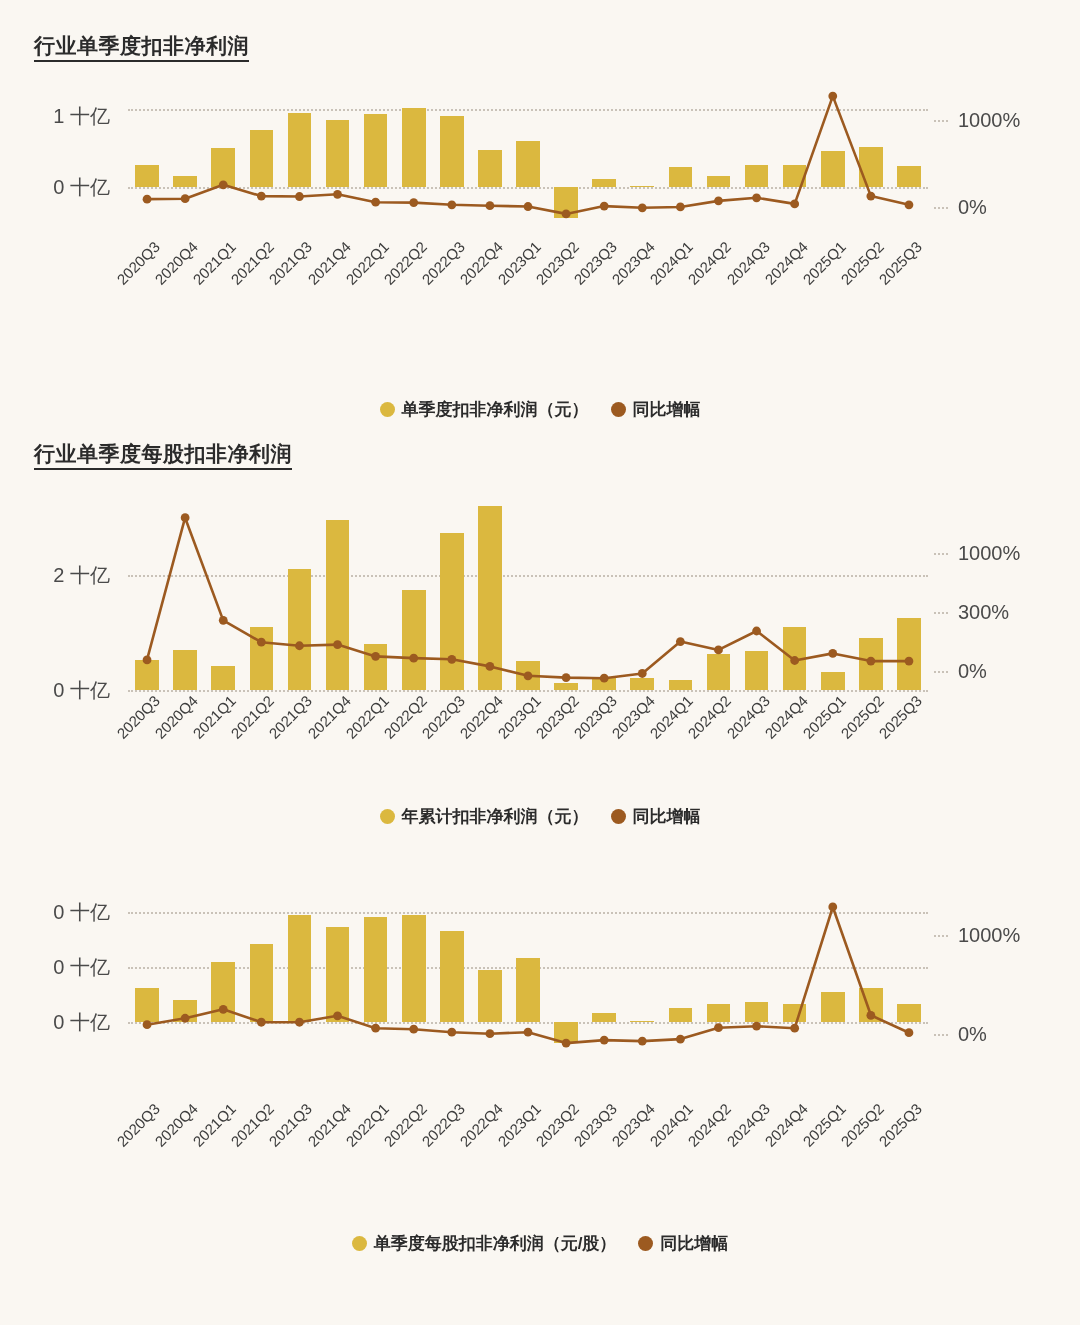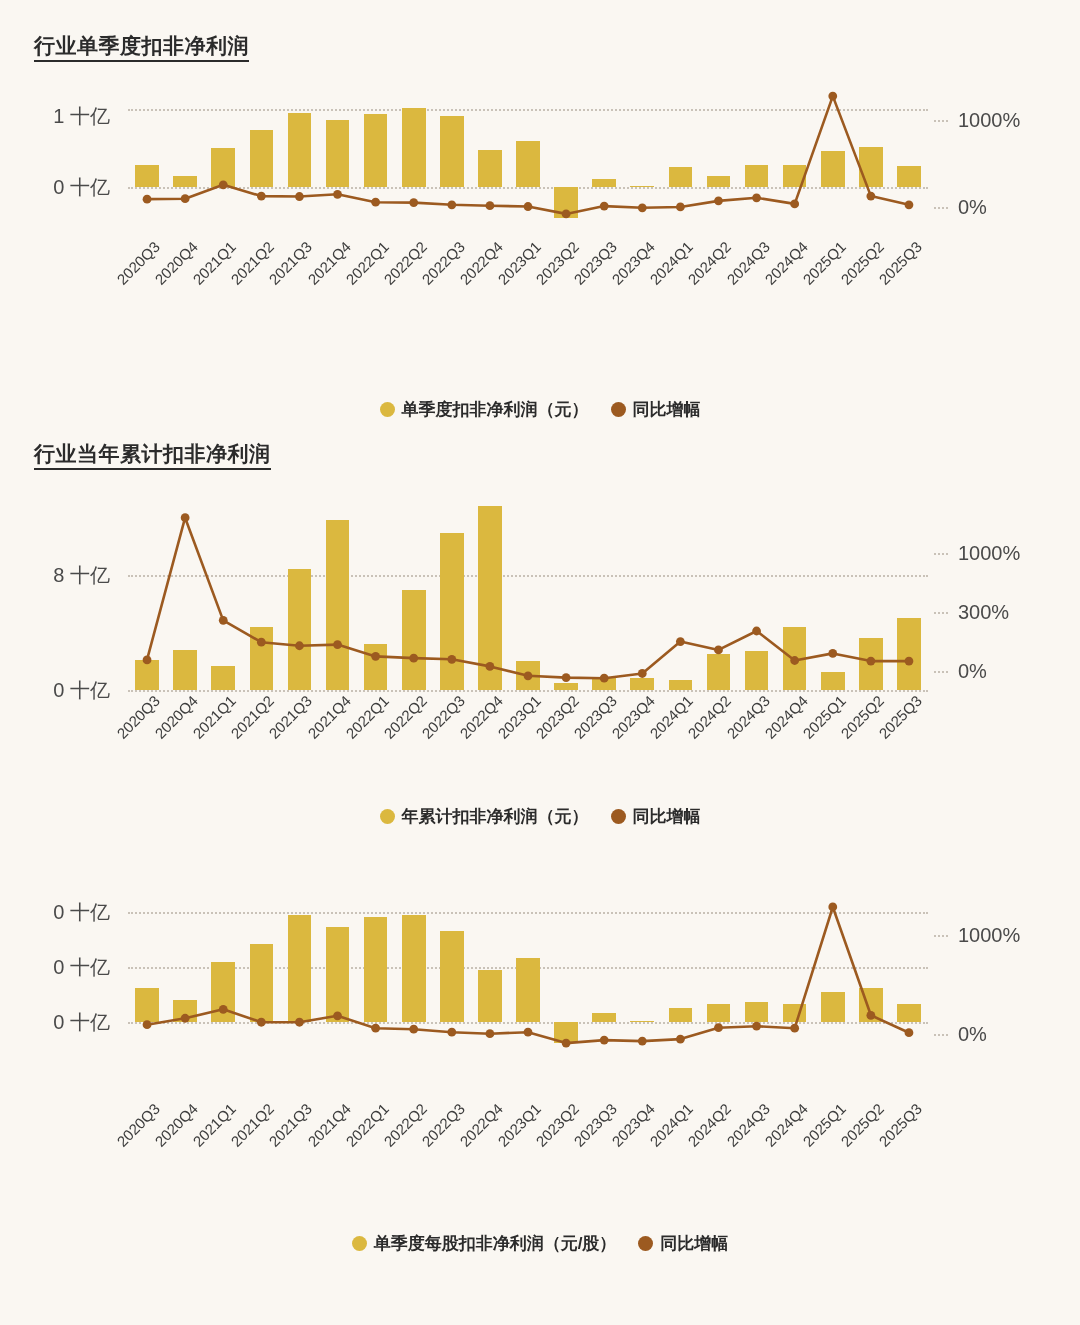--- a/index.html
+++ b/index.html
@@ -178,26 +178,26 @@
       <div class="xtick" style="left: 614.381px; top: 238px; width: 70px;">2024Q1</div>
       <div class="xtick" style="left: 652.476px; top: 238px; width: 70px;">2024Q2</div>
       <div class="xtick" style="left: 690.571px; top: 238px; width: 70px;">2024Q3</div>
       <div class="xtick" style="left: 728.667px; top: 238px; width: 70px;">2024Q4</div>
       <div class="xtick" style="left: 766.762px; top: 238px; width: 70px;">2025Q1</div>
       <div class="xtick" style="left: 804.857px; top: 238px; width: 70px;">2025Q2</div>
       <div class="xtick" style="left: 842.952px; top: 238px; width: 70px;">2025Q3</div>
     </div>
 
   <div class="panel" id="panel1" style="position:absolute;left:0;top:430px;width:1080px;height:405px;">
-    <div class="chart-title" style="top:12px;">行业当年累计扣非净利润</div>
+    <div class="chart-title" style="top:12px;">行业单季度每股扣非净利润</div>
     <div class="plot" id="plot1" style="left: 128px; top: 70px; width: 800px; height: 190px;">
         <div class="gridline" style="top: 190px;"></div>
         <div class="ylabel" style="top: 190px; right: 818px; width: 110px;">0 十亿</div>
         <div class="gridline" style="top: 74.8485px;"></div>
-        <div class="ylabel" style="top: 74.8485px; right: 818px; width: 110px;">8 十亿</div>
+        <div class="ylabel" style="top: 74.8485px; right: 818px; width: 110px;">2 十亿</div>
         <div class="rlabel" style="top: 171.118px; left: 830px;">0%</div>
         <div class="gridline" style="top: 171.118px; left: 806px; right: auto; width: 14px;"></div>
         <div class="rlabel" style="top: 112.112px; left: 830px;">300%</div>
         <div class="gridline" style="top: 112.112px; left: 806px; right: auto; width: 14px;"></div>
         <div class="rlabel" style="top: 53.1056px; left: 830px;">1000%</div>
         <div class="gridline" style="top: 53.1056px; left: 806px; right: auto; width: 14px;"></div>
         <div class="bar" style="left: 7.2381px; top: 160.061px; width: 23.619px; height: 29.9394px; background: rgb(219, 184, 63);"></div>
         <div class="bar" style="left: 45.3333px; top: 150.273px; width: 23.619px; height: 39.7273px; background: rgb(219, 184, 63);"></div>
         <div class="bar" style="left: 83.4286px; top: 165.818px; width: 23.619px; height: 24.1818px; background: rgb(219, 184, 63);"></div>
         <div class="bar" style="left: 121.524px; top: 126.667px; width: 23.619px; height: 63.3333px; background: rgb(219, 184, 63);"></div>

